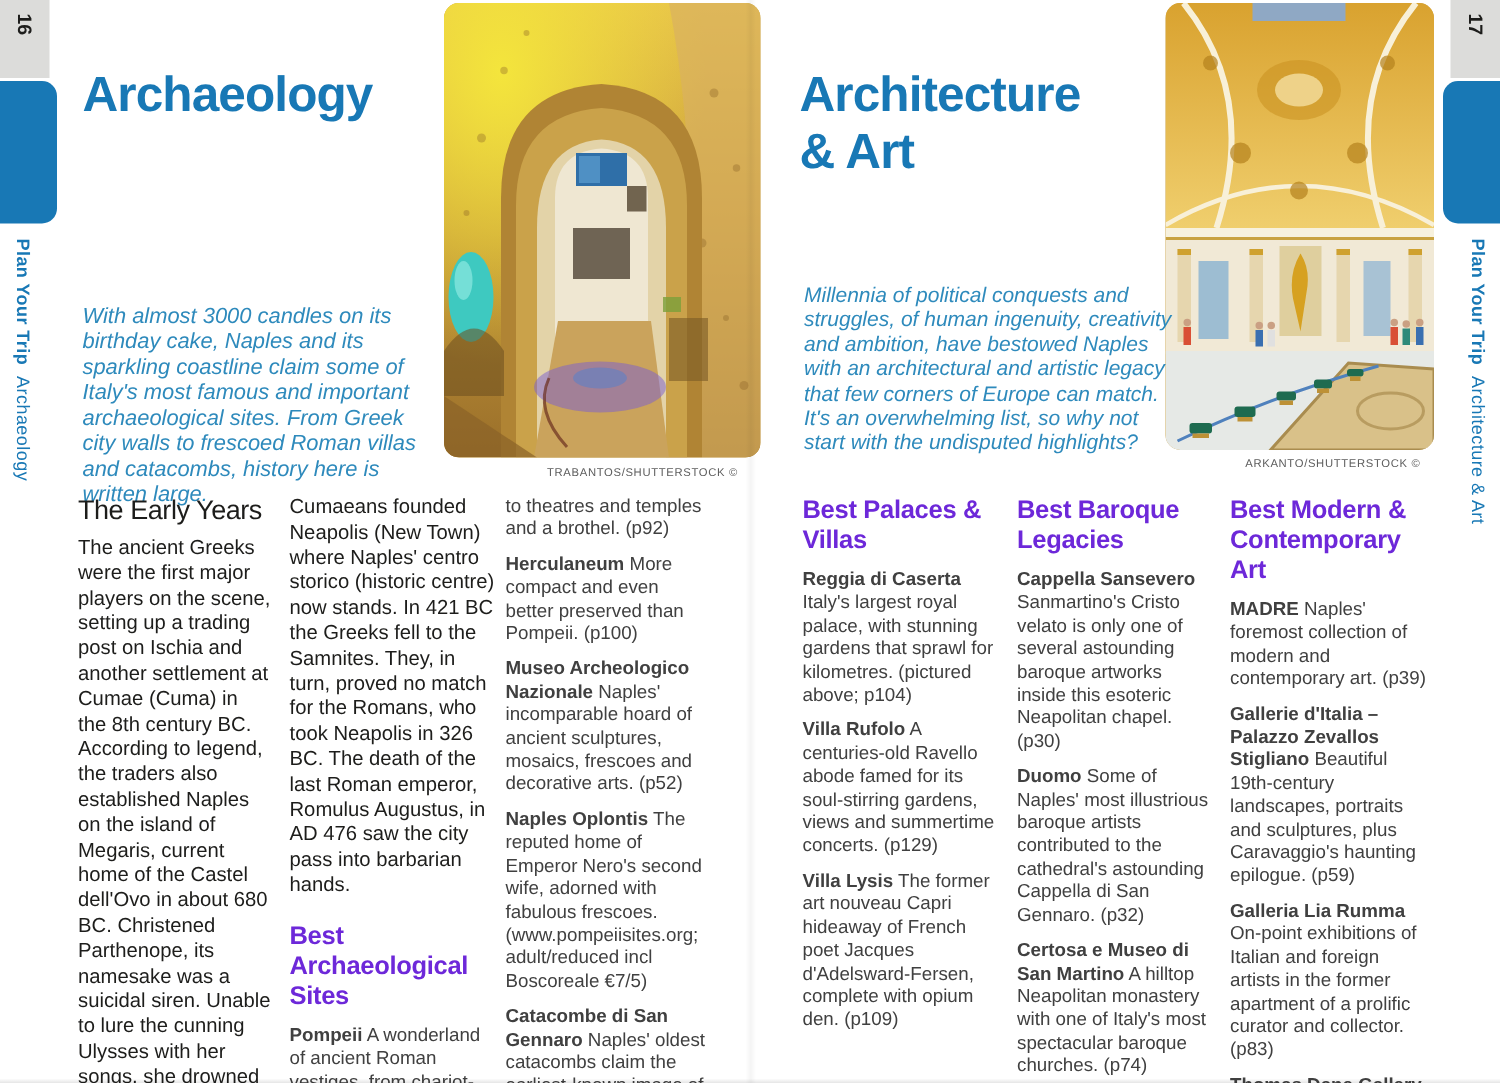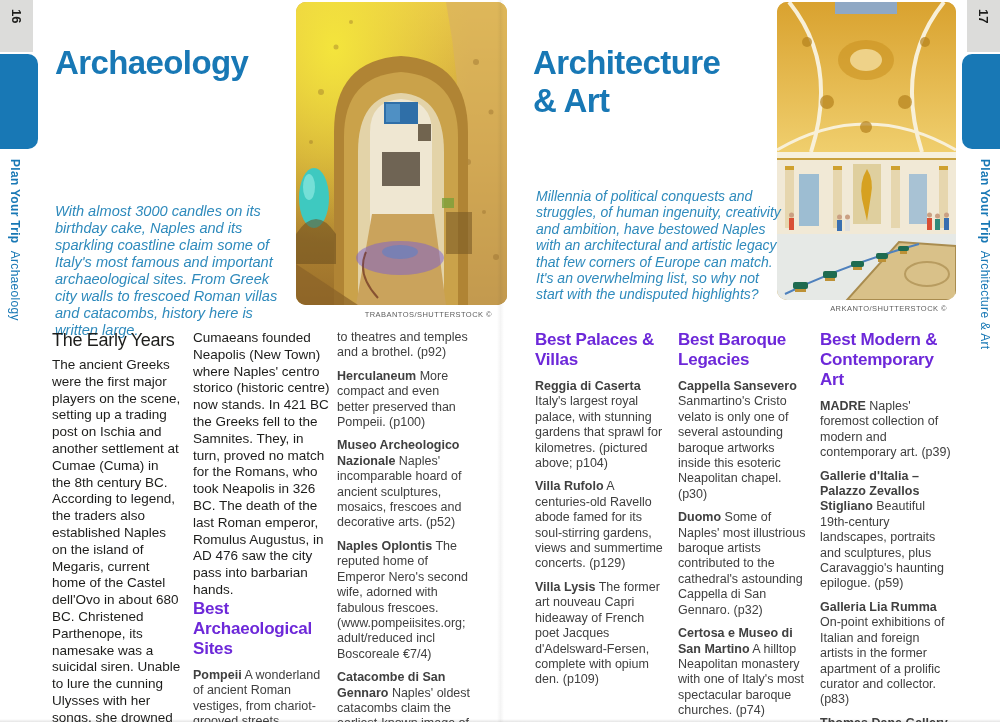--- a/index.html
+++ b/index.html
@@ -40,21 +40,21 @@
   #l-col1 { left:52px;  width:129px; }
   #l-col2 { left:193px; width:137px; }
   #l-col3 { left:337px; width:135px; }
   #r-col1 { left:535px; width:131px; }
   #r-col2 { left:678px; width:131px; }
   #r-col3 { left:820px; width:133px; }
   .body-head { margin:0 0 6px; font-size:18px; font-weight:normal; letter-spacing:-.3px; color:#1d1d1b; }
   .body-text { margin:0; font-size:13.5px; line-height:16.8px; color:#1d1d1b; }
   .blue-head { margin:0 0 9px; font-size:17px; line-height:20px; font-weight:bold;
     color:#6d28d9; letter-spacing:-.2px; }
-  .blue-head.mid { }
+  .blue-head.mid { margin-top:15px; }
   .entry { margin:0 0 8px; font-size:12.5px; line-height:15.4px; color:#404040; }
   .entry b { font-weight:bold; }
   
   .gutter { position:absolute; left:497px; top:0; width:7px; height:100%;
     background:linear-gradient(90deg, rgba(0,0,0,0) 0%, rgba(0,0,0,.045) 50%, rgba(0,0,0,0) 100%); }
   .bottom-edge { position:absolute; left:0; bottom:0; width:100%; height:3px;
     background:linear-gradient(180deg, rgba(0,0,0,0) 0%, rgba(0,0,0,.10) 100%); }
 </style>
 </head>
 <body>
@@ -138,21 +138,21 @@
   <div class="col" id="l-col2">
     <p class="body-text">Cumaeans founded Neapolis (New Town) where Naples' centro storico (historic centre) now stands. In 421 BC the Greeks fell to the Samnites. They, in turn, proved no match for the Romans, who took Neapolis in 326 BC. The death of the last Roman emperor, Romulus Augustus, in AD 476 saw the city pass into barbarian hands.</p>
     <h3 class="blue-head mid">Best Archaeological Sites</h3>
     <p class="entry"><b>Pompeii</b> <span>A wonderland of ancient Roman vestiges, from chariot-grooved streets</span></p>
   </div>
 
   <div class="col" id="l-col3">
     <p class="entry"><span>to theatres and temples and a brothel. (p92)</span></p>
     <p class="entry"><b>Herculaneum</b> <span>More compact and even better preserved than Pompeii. (p100)</span></p>
     <p class="entry"><b>Museo Archeologico Nazionale</b> <span>Naples' incomparable hoard of ancient sculptures, mosaics, frescoes and decorative arts. (p52)</span></p>
-    <p class="entry"><b>Naples Oplontis</b> <span>The reputed home of Emperor Nero's second wife, adorned with fabulous frescoes. (www.pompeiisites.org; adult/reduced incl Boscoreale €7/4)</span></p>
+    <p class="entry"><b>Naples Oplontis</b> <span>The reputed home of Emperor Nero's second wife, adorned with fabulous frescoes. (www.pompeiisites.org; adult/reduced incl Boscoreale €7/5)</span></p>
     <p class="entry"><b>Catacombe di San Gennaro</b> <span>Naples' oldest catacombs claim the earliest-known image of San Gennaro. (pictured above; p69)</span></p>
 
   </div>
 
   <h1 class="page-title right"><span>Architecture</span><br><span>&amp; Art</span></h1>
 
   <div class="photo right">
     <svg width="179" height="298" viewBox="0 0 179 298" preserveAspectRatio="none" xmlns="http://www.w3.org/2000/svg">
       <defs>
         <linearGradient id="ceil" x1="0" y1="0" x2="0" y2="1">

